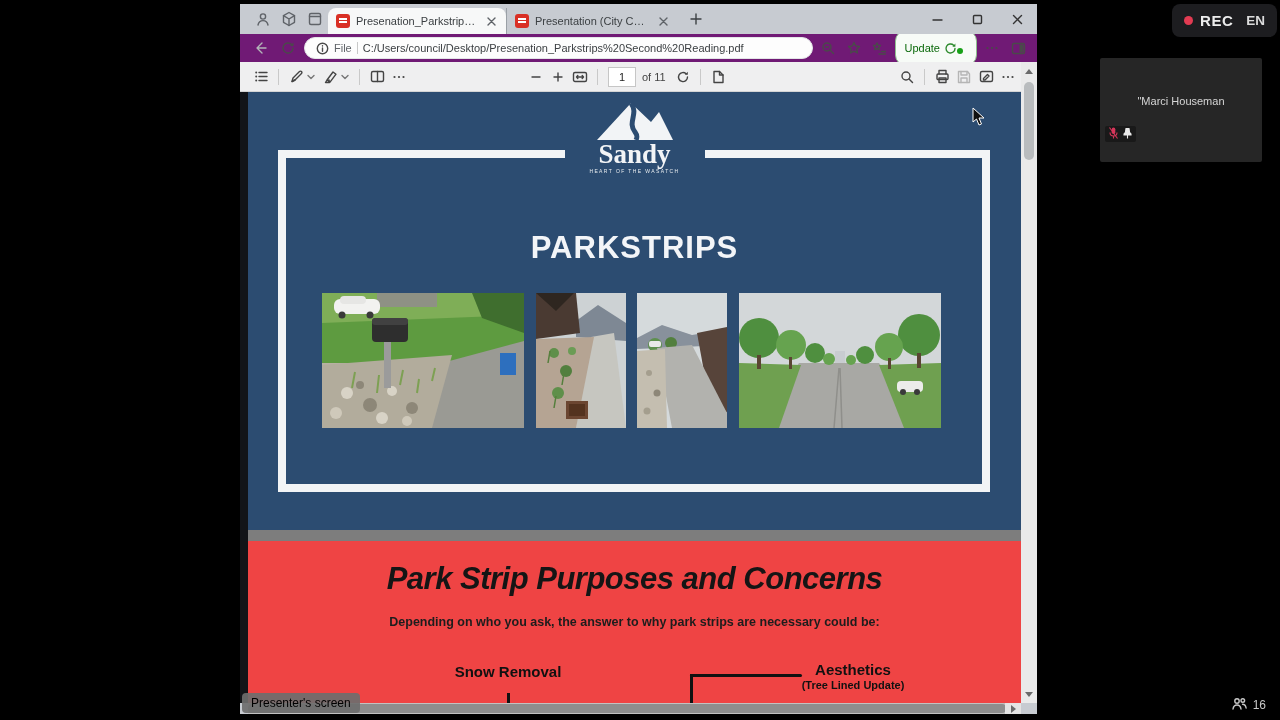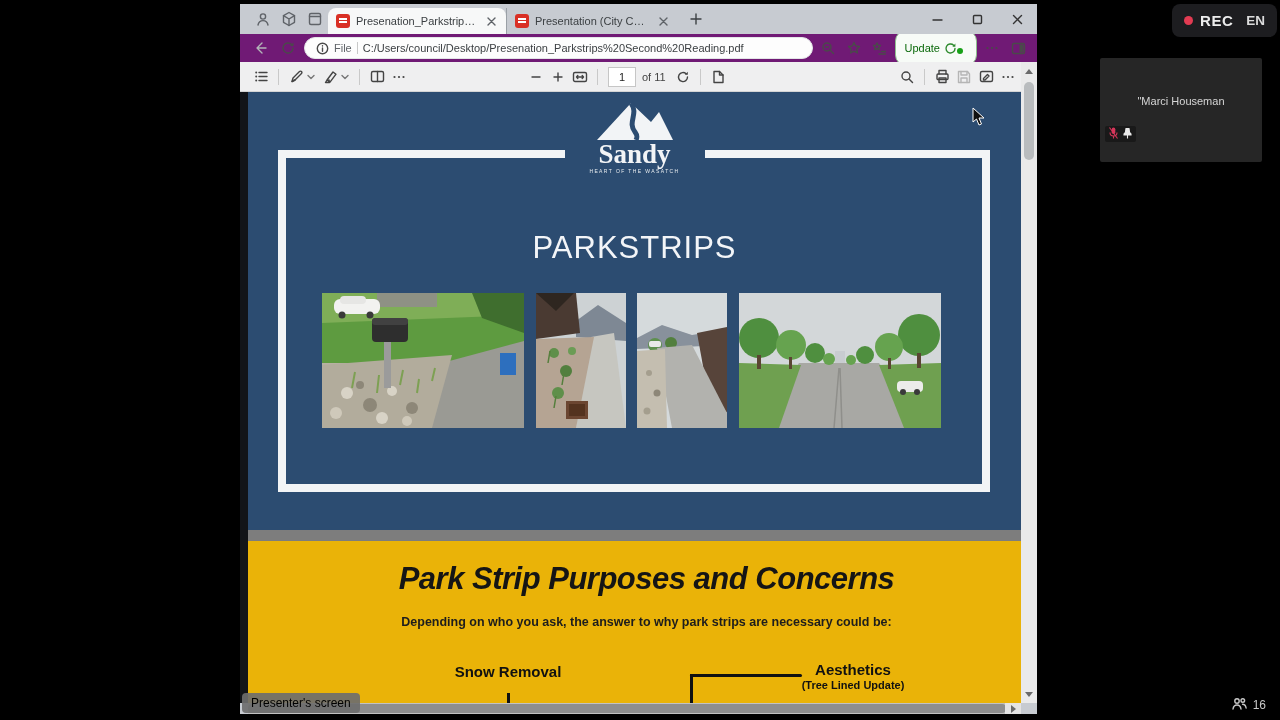--- a/index.html
+++ b/index.html
@@ -50,30 +50,30 @@
   .content { position:absolute; left:0; top:88px; width:797px; height:611px; background:#7d7d7d; overflow:hidden; }
   .edge-strip { position:absolute; left:0; top:0; width:8px; height:611px; background:#121418; }
 
   
   .slide1 { position:absolute; left:8px; top:0; width:773px; height:438px; background:#2c4c71; }
   .frame { position:absolute; left:30px; top:58px; width:712px; height:342px; border:8px solid #f2f4f6; z-index:1; }
   .frame-gap { position:absolute; left:50%; top:56px; transform:translateX(-50%); width:140px; height:12px; background:#2c4c71; z-index:2; }
   .logo { position:absolute; left:50%; top:8px; transform:translateX(-50%); width:170px; text-align:center; z-index:3; }
   .logo-word { font-family:"Liberation Serif", serif; font-weight:bold; font-size:27px; color:#f2f4f6; line-height:0.9; margin-top:-2px; }
   .logo-tag { font-size:5px; letter-spacing:1.4px; color:#e8ecef; margin-top:2px; }
-  .slide1-title { position:absolute; left:0; width:100%; top:138px; text-align:center; font-size:31px; font-weight:normal; letter-spacing:1px; color:#f3f5f8; z-index:3; }
+  .slide1-title { position:absolute; left:0; width:100%; top:138px; text-align:center; font-size:31px; font-weight:bold; letter-spacing:1px; color:#f3f5f8; z-index:3; }
   .photo { position:absolute; top:201px; height:135px; z-index:3; }
   .photo svg { display:block; width:100%; height:100%; }
   .ph1 { left:74px; width:202px; }
   .ph2 { left:288px; width:90px; }
   .ph3 { left:389px; width:90px; }
   .ph4 { left:491px; width:202px; }
 
   
-  .slide2 { position:absolute; left:8px; top:449px; width:773px; height:162px; background:#eab308;padding-left:12px; }
+  .slide2 { position:absolute; left:8px; top:449px; width:773px; height:162px; background:#ef4444; }
   .slide2-title { position:absolute; width:100%; top:20px; text-align:center; font-size:31px; font-weight:bold; font-style:italic; color:#151515; letter-spacing:-0.5px; }
   .slide2-sub { position:absolute; width:100%; top:74px; text-align:center; font-size:12.5px; font-weight:bold; color:#1d1d1d; }
   .lbl-snow { position:absolute; left:160px; top:122px; width:200px; text-align:center; font-size:15px; font-weight:bold; color:#111; }
   .snow-tick { position:absolute; left:259px; top:152px; width:3px; height:10px; background:#111; }
   .lbl-aes { position:absolute; left:505px; top:120px; width:200px; text-align:center; font-size:15px; font-weight:bold; color:#111; }
   .lbl-aes-sub { position:absolute; left:505px; top:138px; width:200px; text-align:center; font-size:11px; font-weight:bold; color:#111; }
   .bracket-h { position:absolute; left:442px; top:133px; width:112px; height:3px; background:#111; border-radius:2px; }
   .bracket-v { position:absolute; left:442px; top:133px; width:3px; height:29px; background:#111; }
 
   

